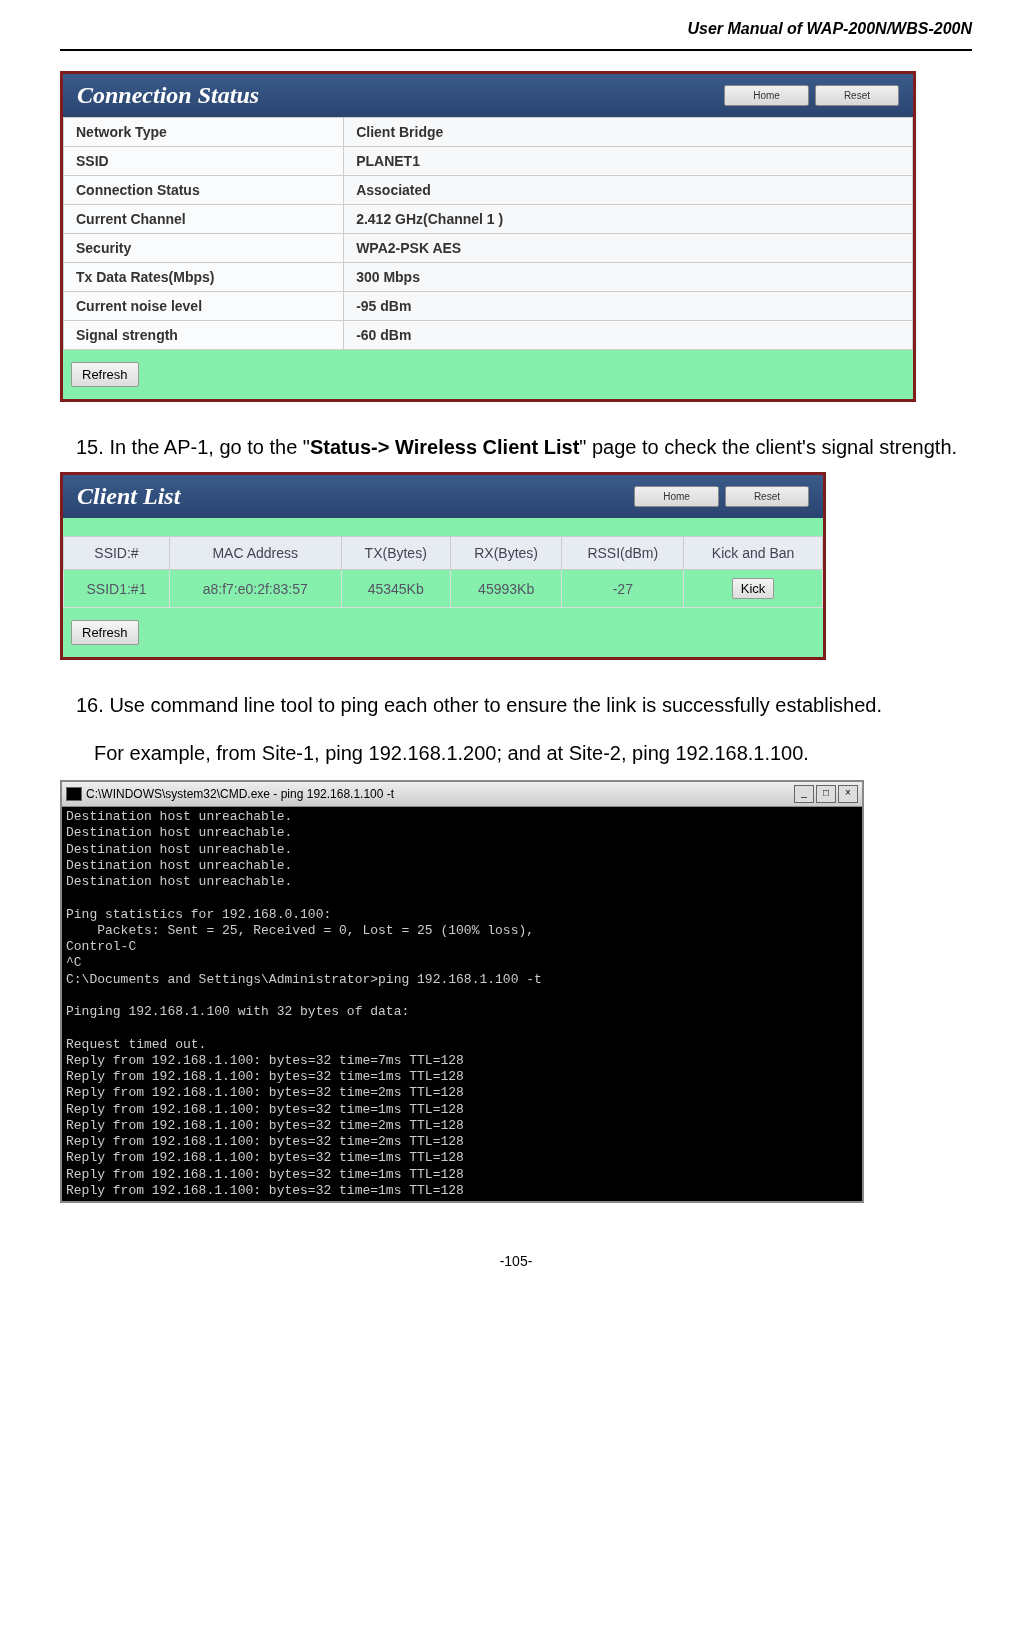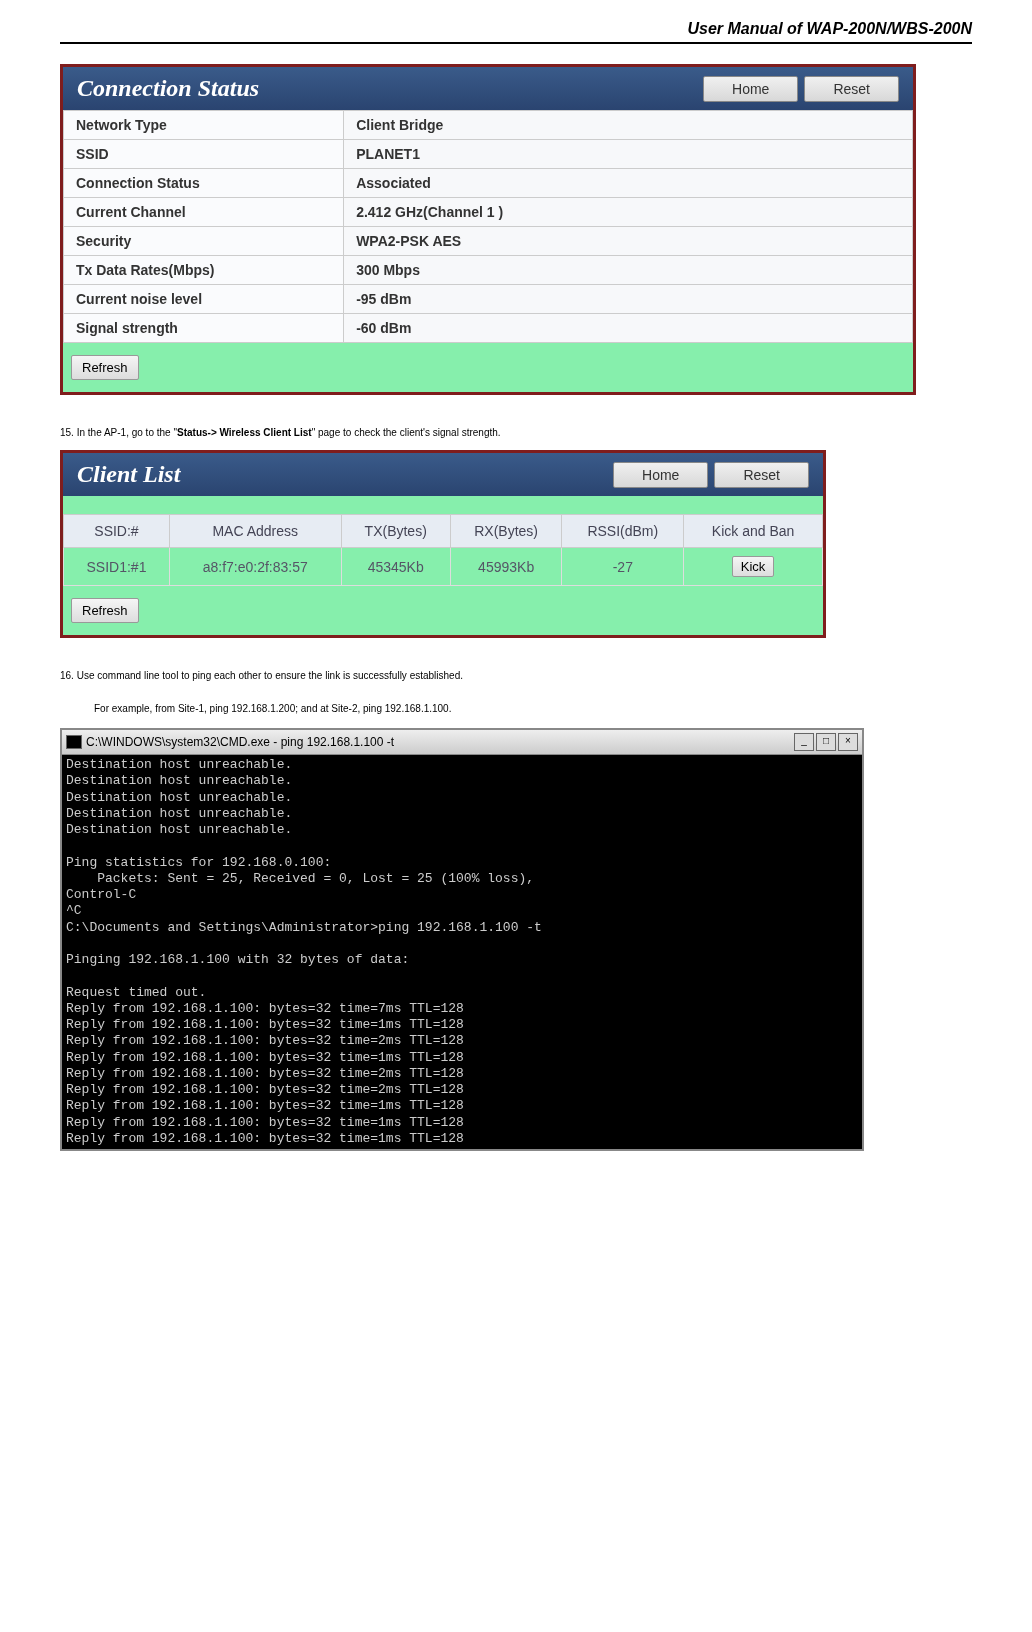--- a/index.html
+++ b/index.html
@@ -11,21 +11,21 @@
       font-size: 14px;
     }
     .page {
       padding: 20px 60px;
     }
     .header-title {
       text-align: right;
       font-weight: bold;
       font-style: italic;
       font-size: 16px;
-      margin-bottom: 4px;
+      margin-bottom: 11px;
     }
     .header-line {
       border-bottom: 2px solid black;
       margin-bottom: 20px;
     }
     .panel {
       border: 3px solid #7f1d1d;
       background: #86efac;
       margin-bottom: 30px;
     }
@@ -44,21 +44,21 @@
       font-family: Georgia, serif;
     }
     .panel-buttons {
       display: flex;
       gap: 6px;
     }
     .hdr-btn {
       background: linear-gradient(to bottom, #f0f0f0, #d8d8d8);
       border: 1px solid #888;
       padding: 4px 28px;
-      font-size: 14px;
+      font-size: 10px;
       color: #333;
       border-radius: 2px;
       cursor: pointer;
     }
     .status-table {
       width: 100%;
       border-collapse: collapse;
       border-radius: 12px;
     }
     .status-table td {
@@ -81,22 +81,22 @@
     }
     .refresh-btn {
       background: linear-gradient(to bottom, #f5f5f5, #ddd);
       border: 1px solid #999;
       padding: 4px 10px;
       font-size: 13px;
       border-radius: 2px;
       cursor: pointer;
     }
     .instruction {
-      font-size: 10px;
-      margin: 18px 0 10px 0;
+      font-size: 20px;
+      margin: 18px 0 10px 16px;
       line-height: 1.5;
     }
     .instruction .bold {
       font-weight: bold;
     }
     .indent {
       margin-left: 34px;
     }
     .client-table {
       width: 100%;
@@ -324,13 +324,14 @@
 Reply from 192.168.1.100: bytes=32 time=1ms TTL=128
 Reply from 192.168.1.100: bytes=32 time=2ms TTL=128
 Reply from 192.168.1.100: bytes=32 time=1ms TTL=128
 Reply from 192.168.1.100: bytes=32 time=2ms TTL=128
 Reply from 192.168.1.100: bytes=32 time=2ms TTL=128
 Reply from 192.168.1.100: bytes=32 time=1ms TTL=128
 Reply from 192.168.1.100: bytes=32 time=1ms TTL=128
 Reply from 192.168.1.100: bytes=32 time=1ms TTL=128</div>
   </div>
 
+  <div class="page-num">-105-</div>
 </div>
 
 </body></html>

